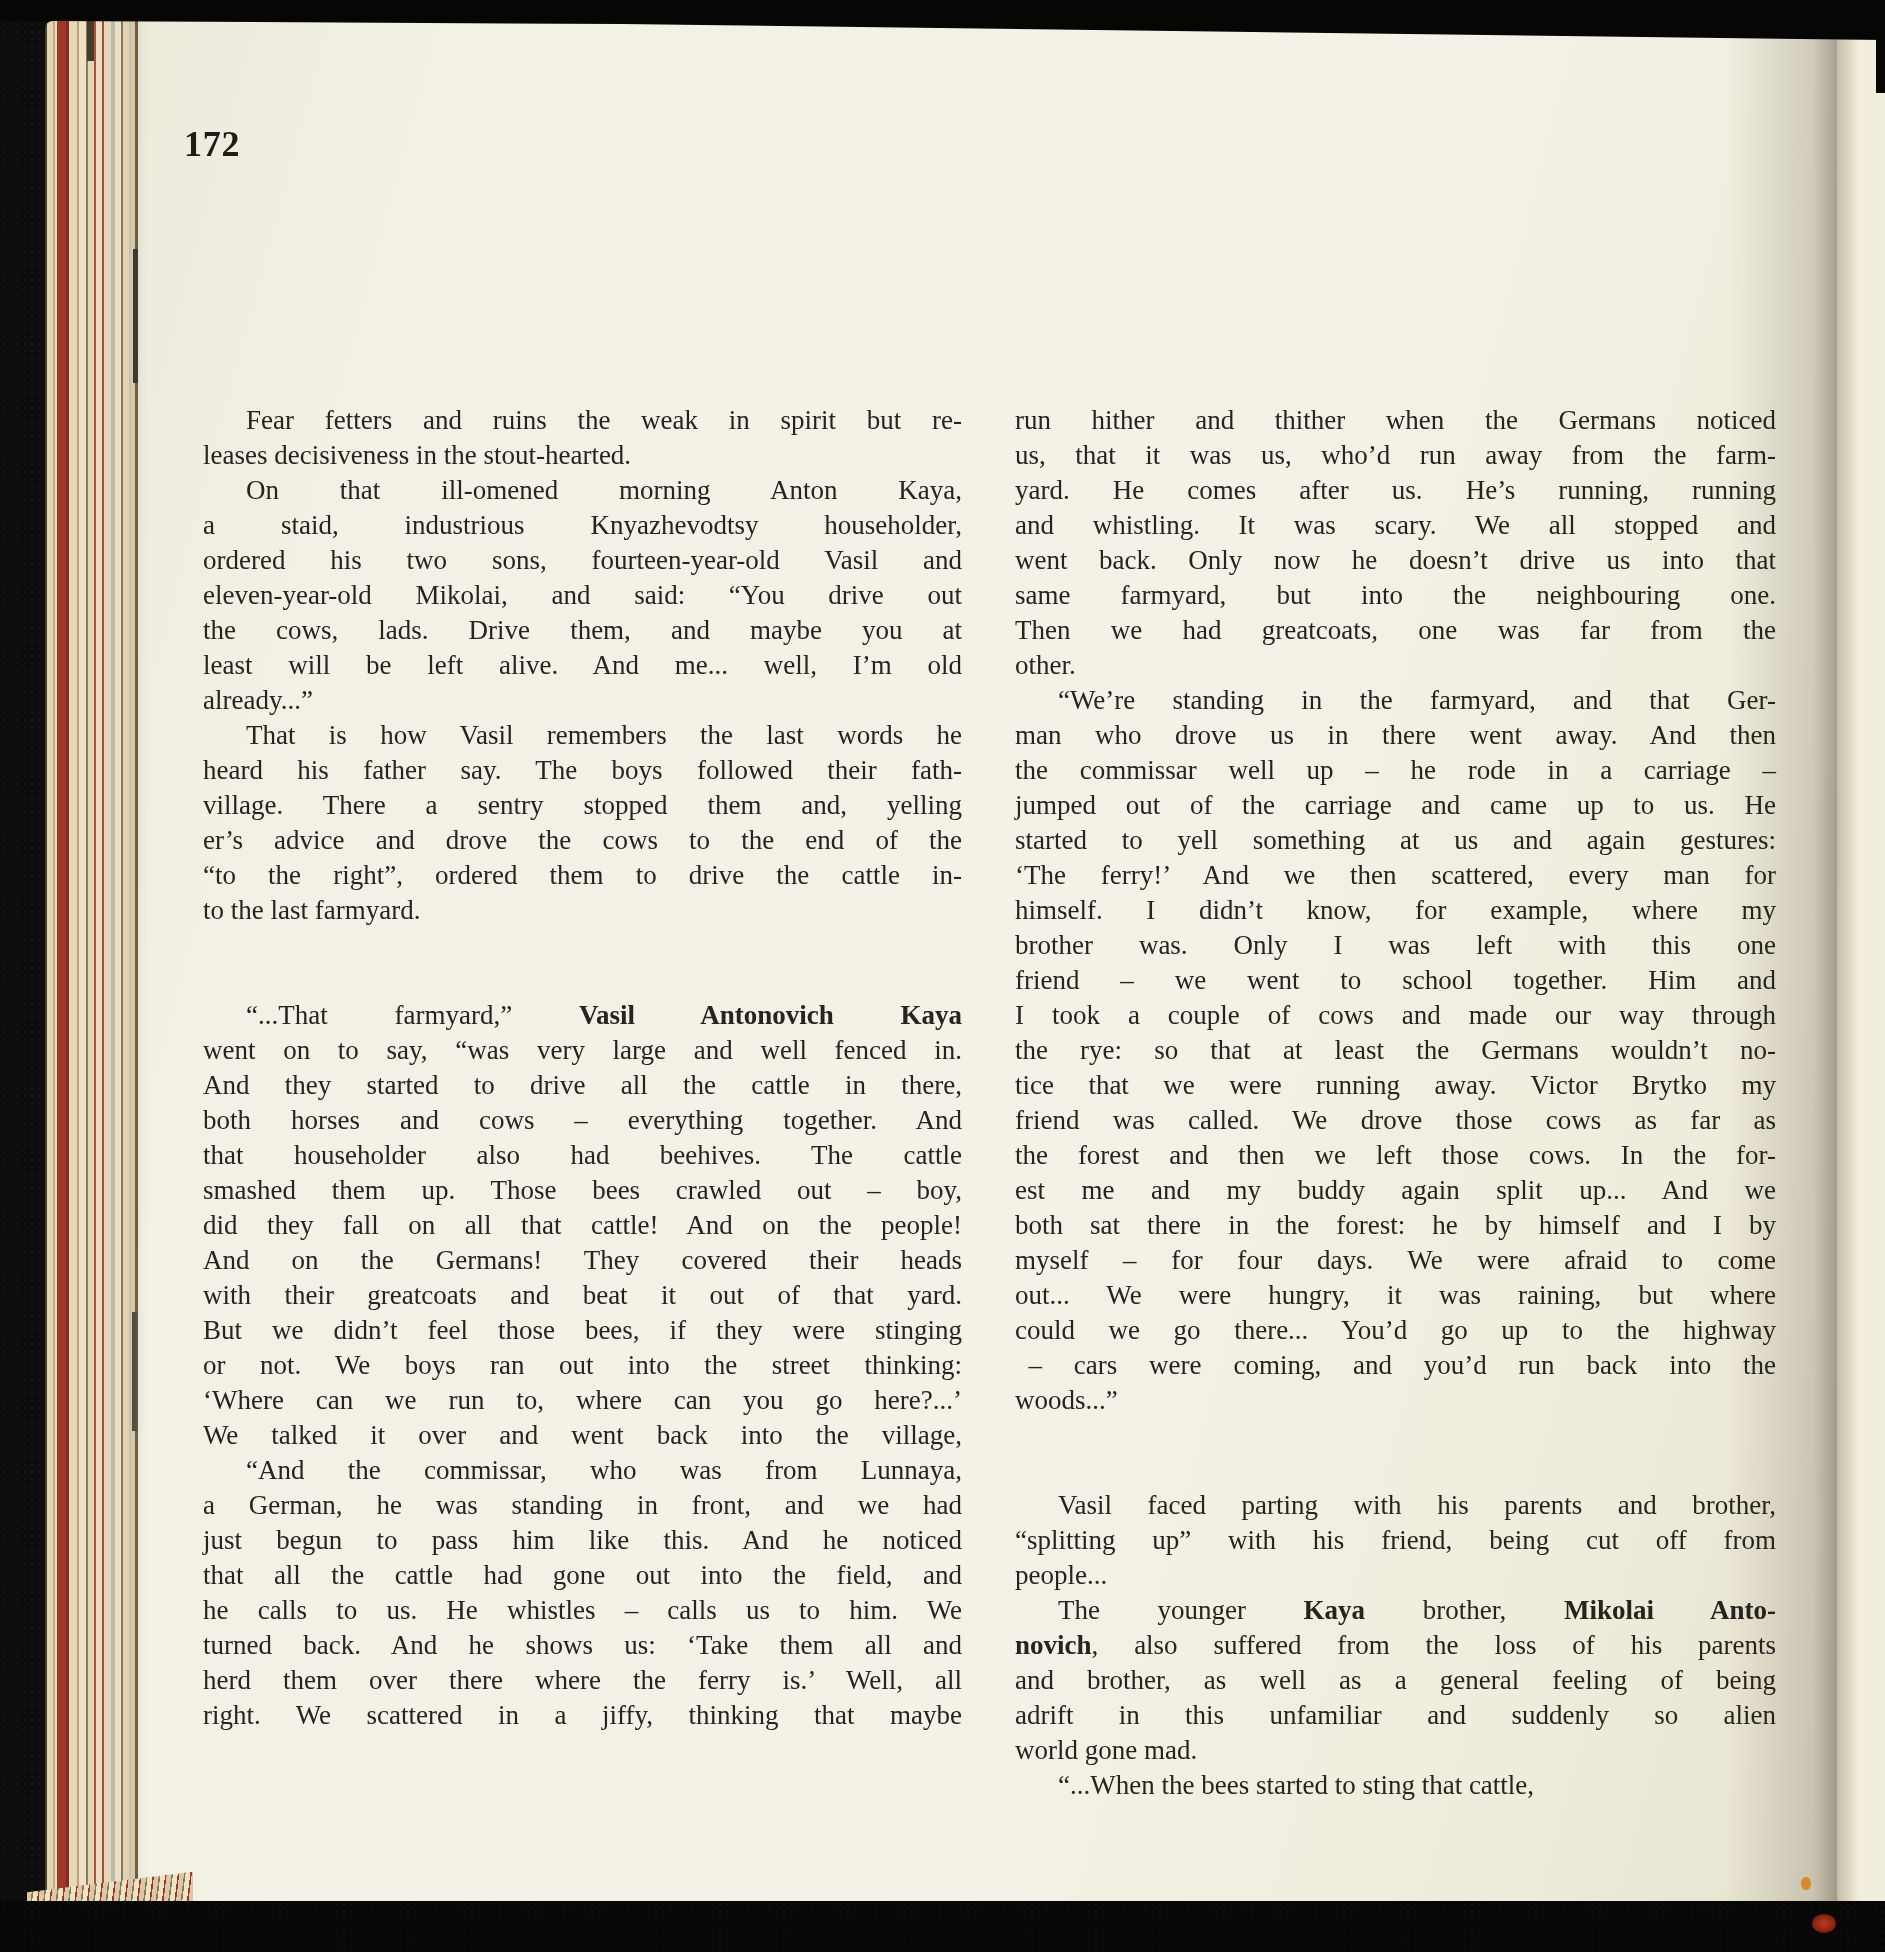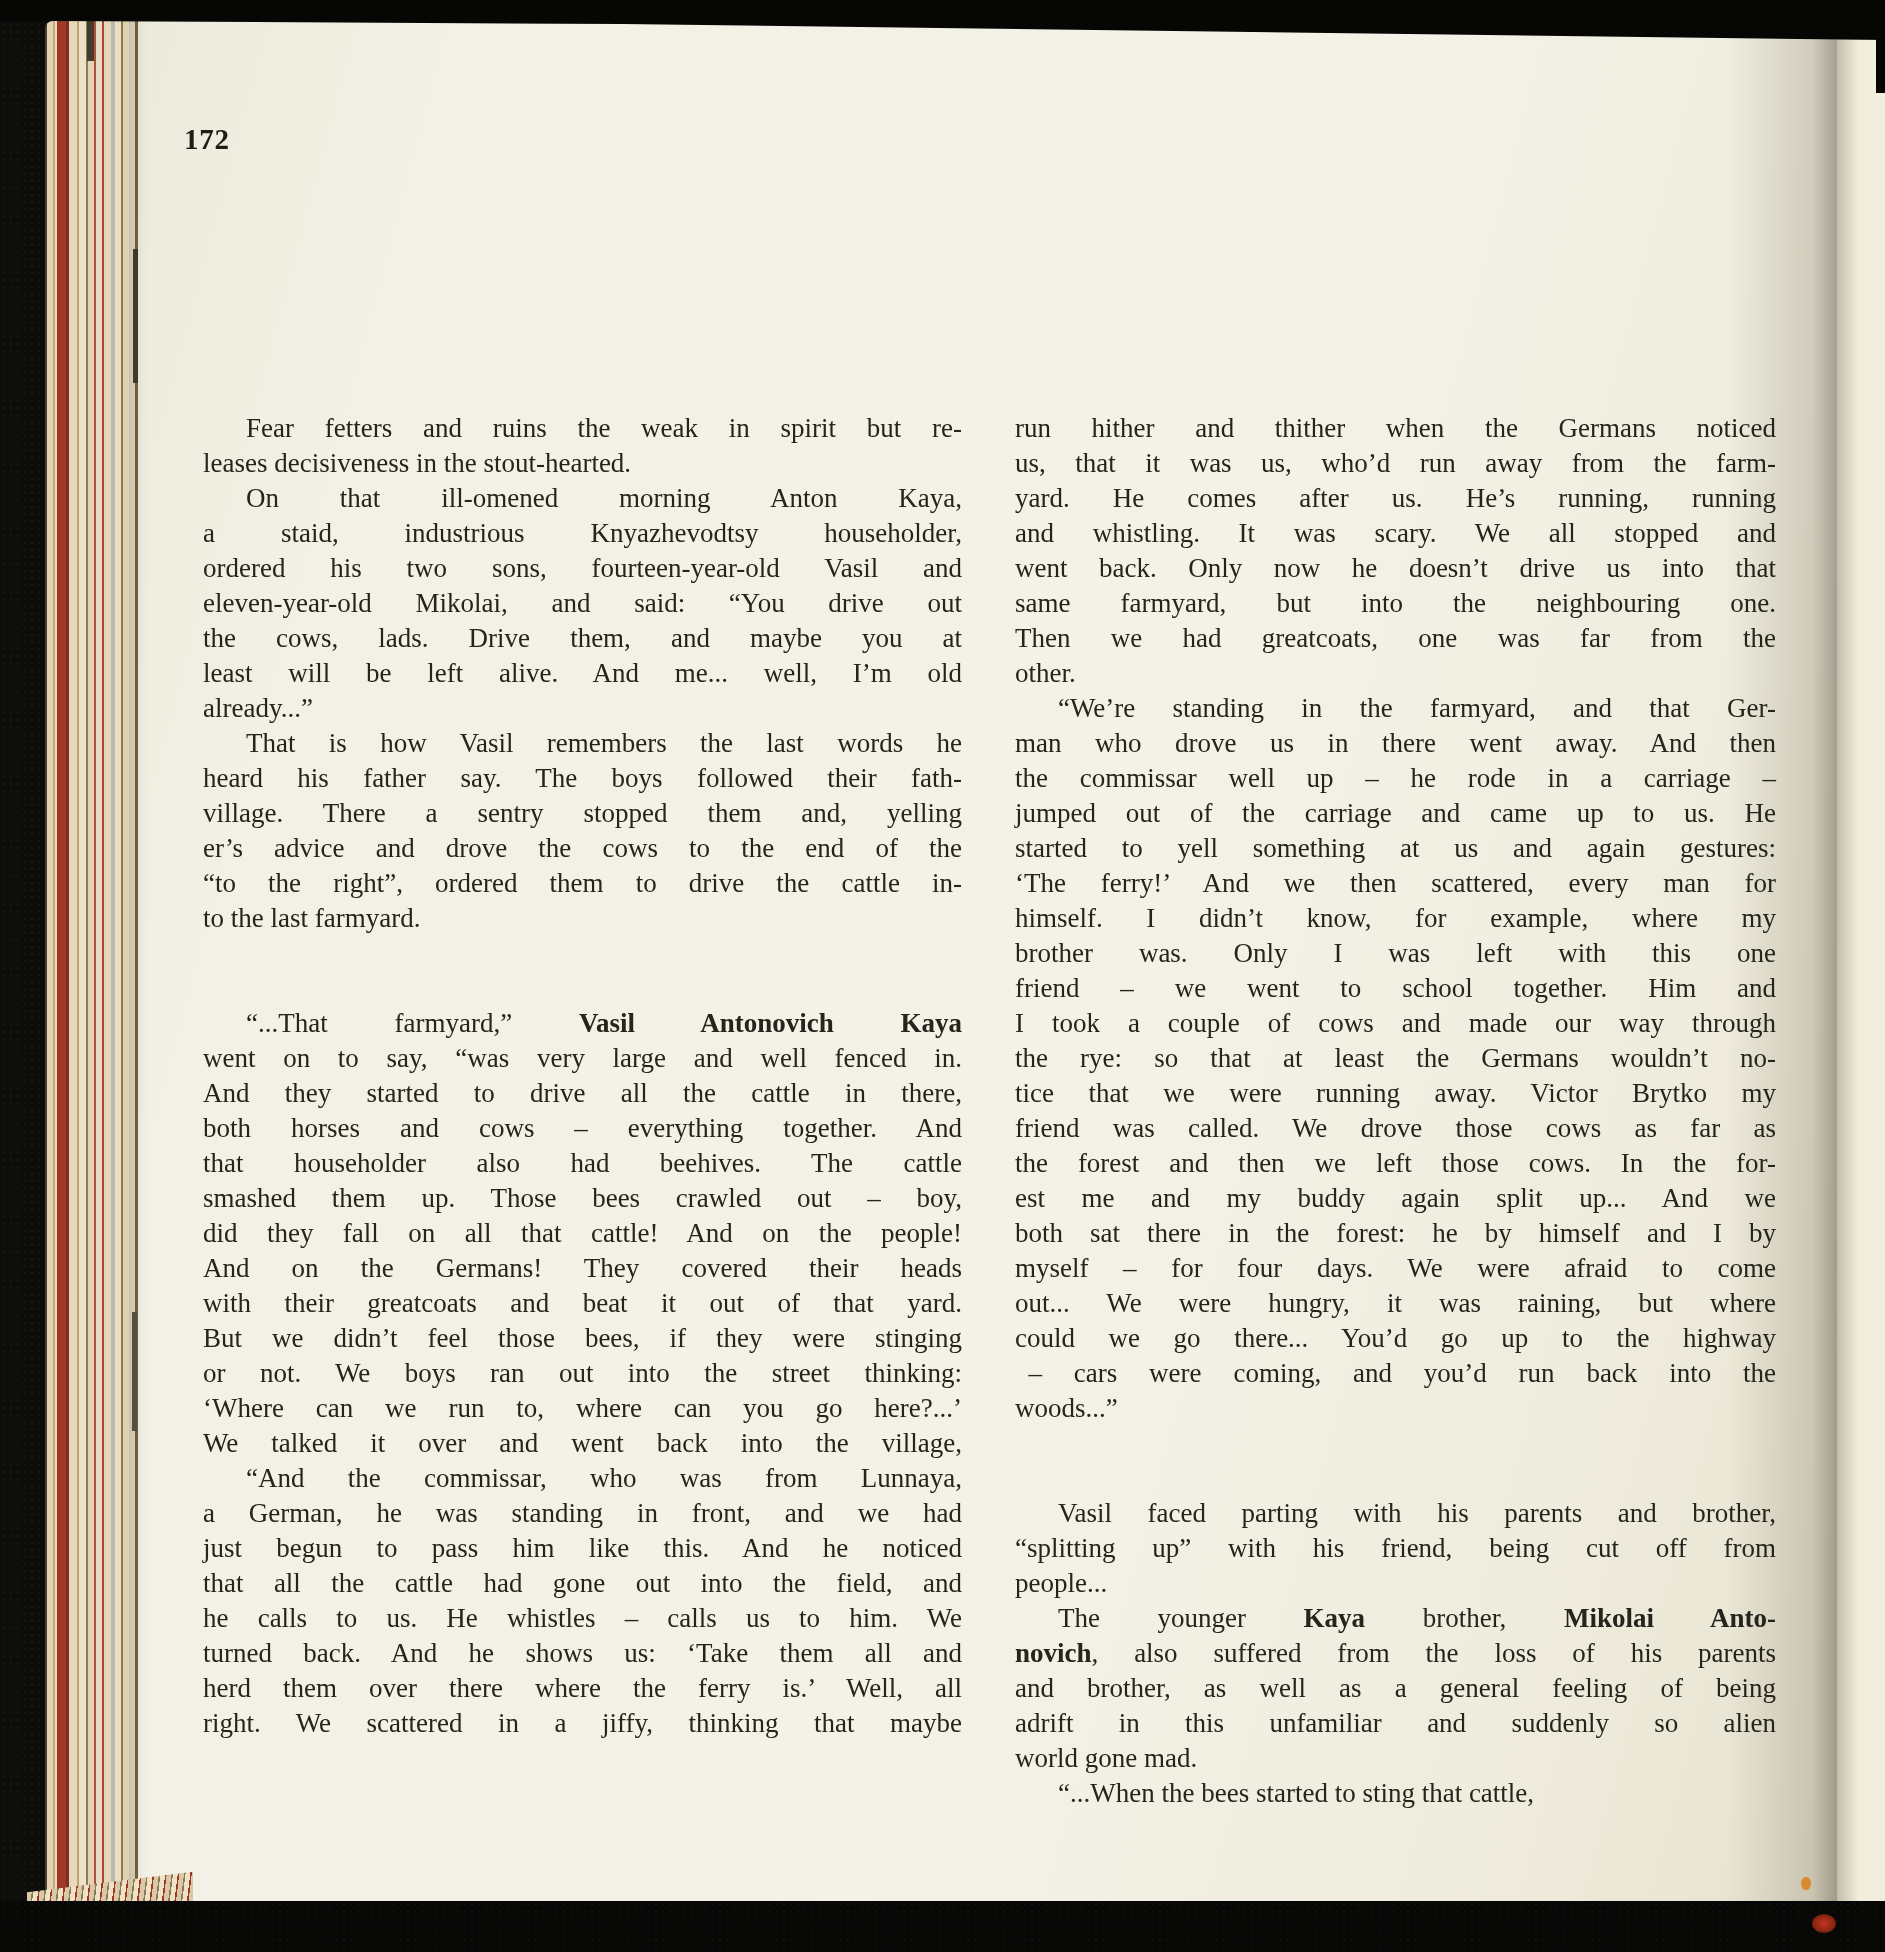--- a/index.html
+++ b/index.html
@@ -88,25 +88,25 @@
     background:radial-gradient(ellipse at center, #c23a20 0%, #8a2412 60%, rgba(80,20,8,0) 100%);
     border-radius:50%;
   }
   .speck-orange {
     position:absolute; left:1801px; top:1877px; width:9.5px; height:12.6px;
     background:#d78a2e; border-radius:50%;
   }
   
   .page-number {
     position:absolute; left:184px; top:123px;
-    font-size:29px; font-weight:bold; color:#1e1d18; letter-spacing:0.8px;
+    font-size:36px; font-weight:bold; color:#1e1d18; letter-spacing:0.8px;
   }
   .col {
     position:absolute; top:403px;
-    font-size:27px; line-height:35px; color:#26241d;margin-top:8px;
+    font-size:27px; line-height:35px; color:#26241d;
   }
   .col.left  { left:203px;  width:759px; }
   .col.right { left:1015px; width:761px; }
   .para { margin:0; }
   .para.gap { margin-top:70px; }
   .para.indent .line:first-child { text-indent:43px; }
   .line { display:block; text-align:justify; text-align-last:justify; }
   .line.last { text-align-last:left; }
   .b { font-weight:bold; }
 </style>

